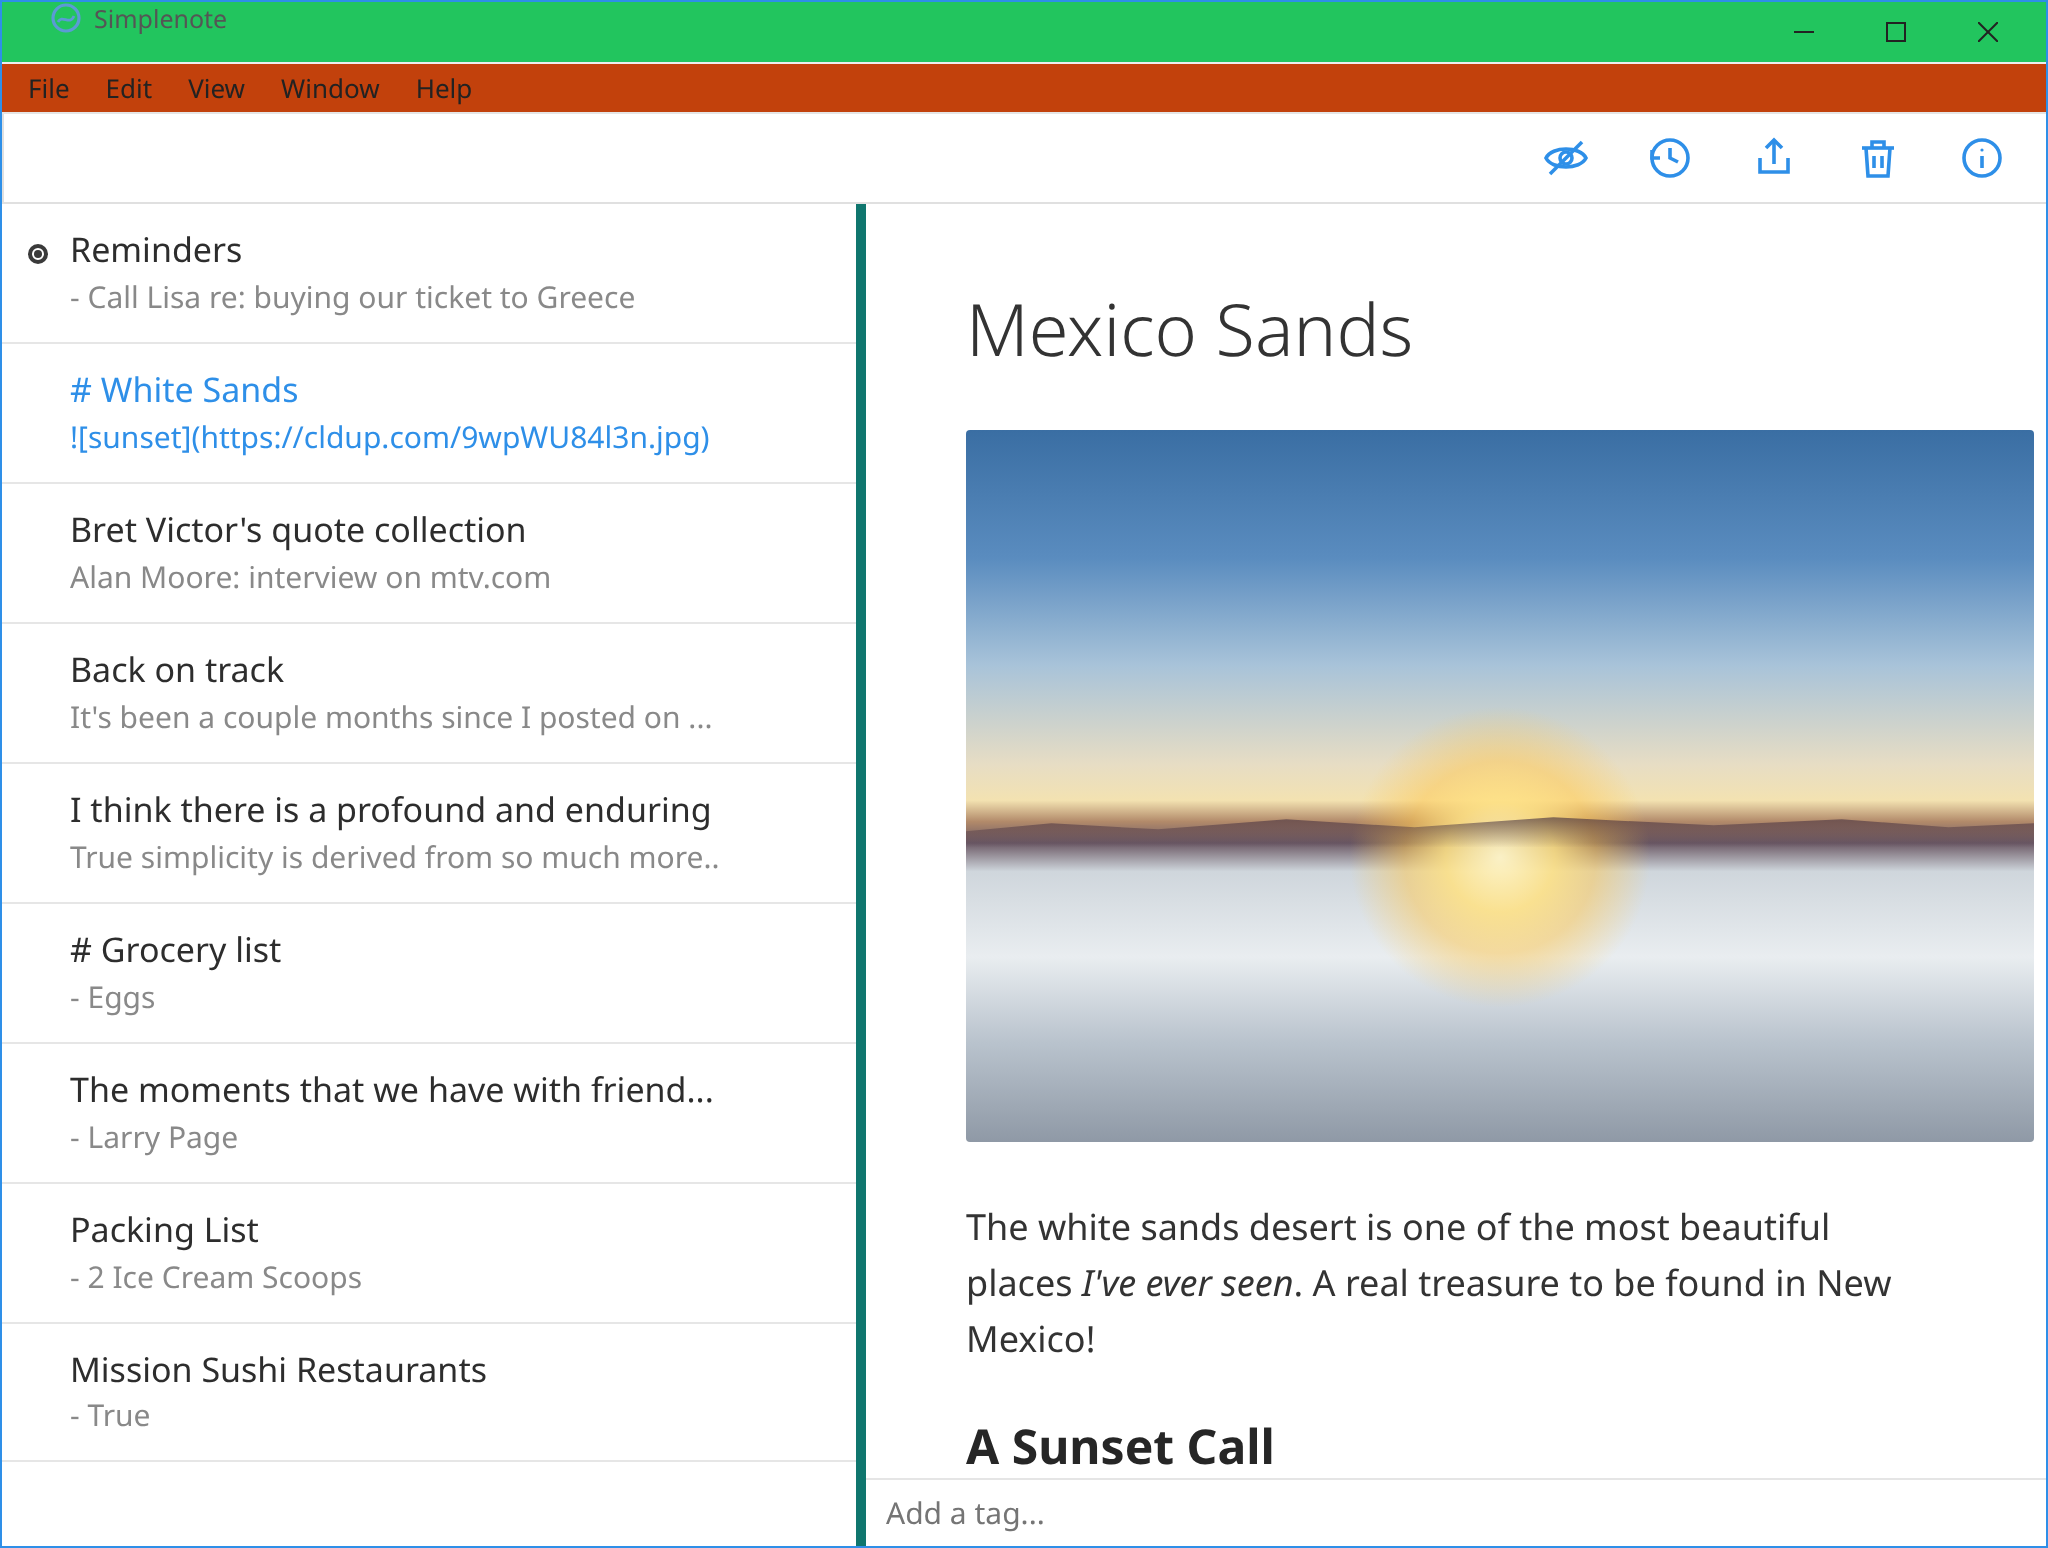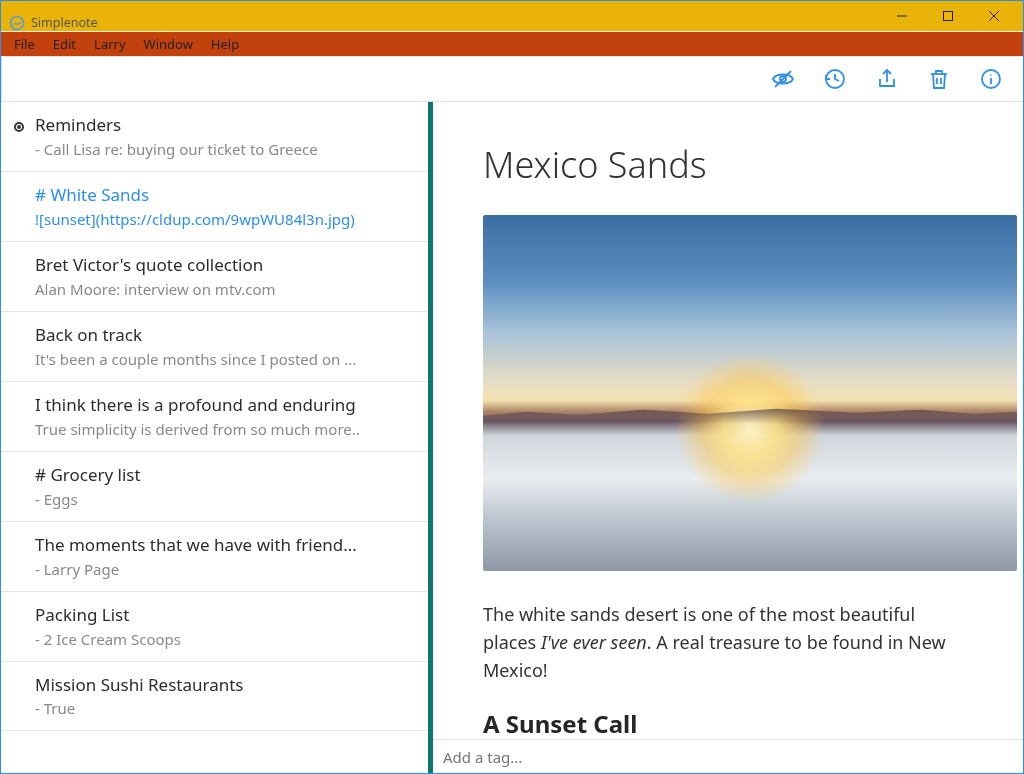--- a/index.html
+++ b/index.html
@@ -14,23 +14,23 @@
     overflow: hidden;
     border: 1px solid #2e8fe8;
     display: flex;
     flex-direction: column;
   }
 
   
   .titlebar {
     height: 30px;
     display: flex;
-    align-items: flex-end;
-    padding: 0 6px 0 8px;
-    background: #eab308;
+    align-items: flex-start;
+    padding: 0 6px 0 24px;
+    background: #22c55e;
     color: #555;
     font-size: 12.5px;
     user-select: none;
   }
   .titlebar .app-icon {
     width: 16px; height: 16px; margin-right: 6px;
     display: inline-flex; align-items: center; justify-content: center;
   }
   .winctrls { margin-left: auto; display: flex; }
   .winbtn {
@@ -259,21 +259,21 @@
           <line x1="0" y1="0" x2="10" y2="10" stroke="#222" stroke-width="1"></line>
           <line x1="10" y1="0" x2="0" y2="10" stroke="#222" stroke-width="1"></line>
         </svg>
     </div>
   </div>
 </div>
 
 <div class="menubar">
   <span class="menuitem">File</span>
   <span class="menuitem">Edit</span>
-  <span class="menuitem">Larry</span>
+  <span class="menuitem">View</span>
   <span class="menuitem">Window</span>
   <span class="menuitem">Help</span>
 </div>
 
 <div class="appbody">
 
   <div class="toolbar-row">
     <div class="toolbar-right">
       <span class="icon-btn">
         <svg viewBox="0 0 24 24">

